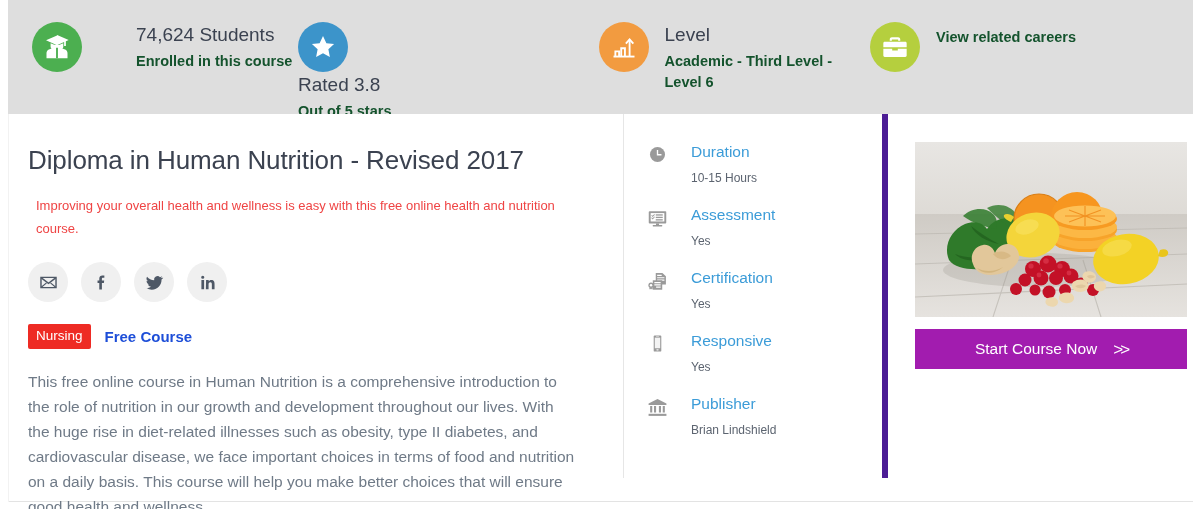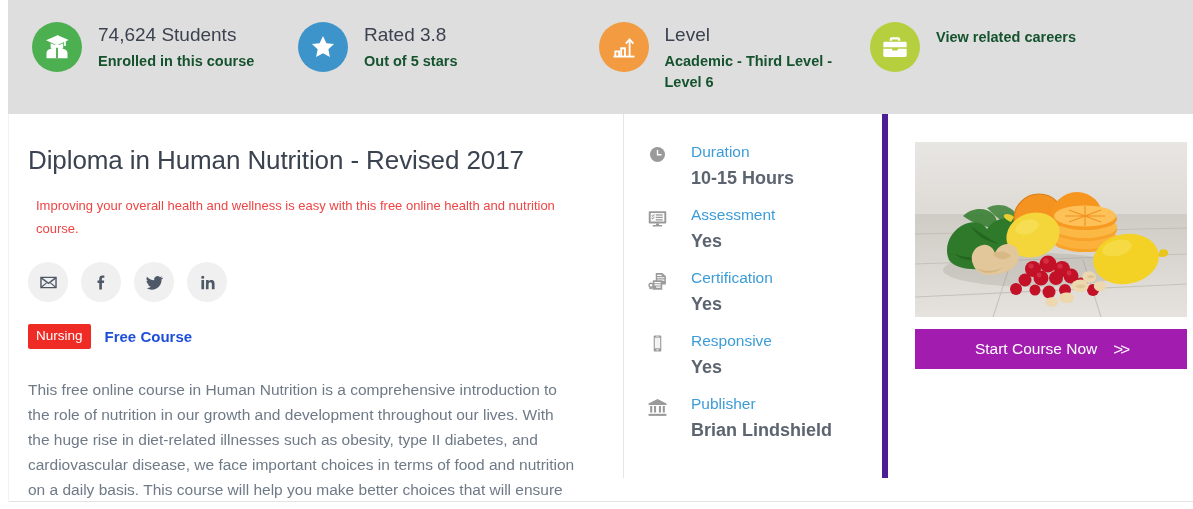--- a/index.html
+++ b/index.html
@@ -25,22 +25,22 @@
     background: #dedede;
     display: flex;
     align-items: center;
   }
   .stat {
     display: flex;
     align-items: flex-start;
     height: 100%;
     padding-top: 22px;
   }
-  .stat-1 { width: 288px; padding-left: 24px; }
-  .stat-2 { width: 287px; padding-left: 2px; }
+  .stat-1 { width: 288px; padding-left: 24px; gap: 38px; }
+  .stat-2 { width: 287px; padding-left: 2px; flex-direction: column; }
   .stat-3 { width: 287px; padding-left: 0px; justify-content: center; }
   .stat-4 { width: 300px; padding-left: 0px; }
 
   .stat-icon {
     width: 50px; height: 50px;
     border-radius: 50%;
     flex: 0 0 50px;
     display: flex;
     align-items: center;
     justify-content: center;
@@ -123,21 +123,21 @@
     align-items: center;
     justify-content: center;
     cursor: pointer;
   }
   .social-btn svg { fill: #4e5866; }
 
   .tag-row {
     display: flex;
     align-items: center;
     gap: 14px;
-    margin-bottom: 28px;
+    margin-bottom: 20px;
   }
   .tag-badge {
     background: #ee2b24;
     color: #ffffff;
     font-size: 13.5px;
     line-height: 1;
     padding: 5px 8px 6px 8px;
     border-radius: 2px;
     cursor: pointer;
   }
@@ -176,25 +176,24 @@
   }
   .meta-icon svg { fill: #9a9a9a; }
   .meta-text { padding-left: 17px; }
   .meta-label {
     font-size: 15.5px;
     color: #3c9cd8;
     line-height: 20px;
     cursor: pointer;
   }
   .meta-value {
-    font-size: 18px;
+    font-size: 12px;
     color: #5c6470;
     line-height: 20px;
     margin-top: 6px;
-    font-weight: bold;
   }
 
   
   .col-right {
     width: 304px;
     padding: 28px 19px 0 27px;
   }
   .course-photo {
     width: 272px; height: 175px;
     position: relative;

